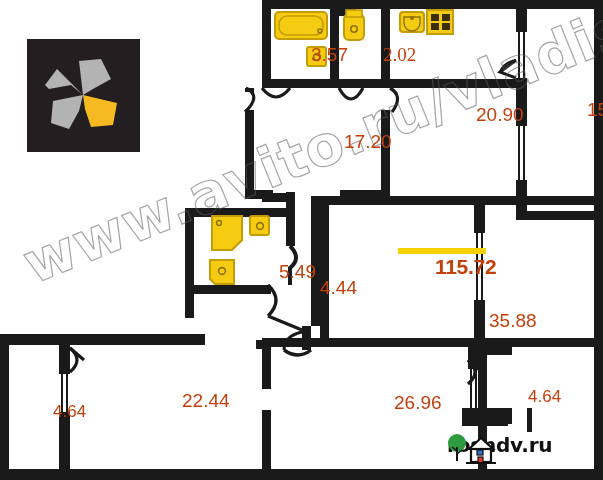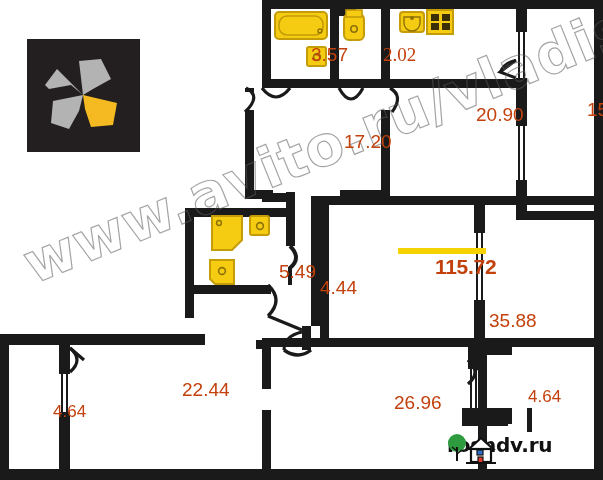--- a/index.html
+++ b/index.html
@@ -298,21 +298,21 @@
   <div class="lbl lbl-room" style="left:437px;top:105px;">20.90</div>
 
   <div class="lbl lbl-room" style="left:548px;top:100px;">15.22</div>
 
   <div class="lbl lbl-room" style="left:240px;top:262px;">5.49</div>
 
   <div class="lbl lbl-room" style="left:281px;top:278px;">4.44</div>
 
   <div class="lbl lbl-room" style="left:450px;top:311px;">35.88</div>
 
-  <div class="lbl lbl-room" style="left:143px;top:380px;text-align:center;">22.44</div>
+  <div class="lbl lbl-room" style="left:143px;top:391px;text-align:center;">22.44</div>
 
   <div class="lbl lbl-room" style="left:355px;top:393px;">26.96</div>
 
   <div class="lbl lbl-small" style="left:14px;top:403px;">4.64</div>
 
   <div class="lbl lbl-small" style="left:489px;top:388px;">4.64</div>
 
   <div class="total-wrap" style="left:396px;top:248px;">
     <div class="total-underline"></div>
     <div class="lbl lbl-total" style="position:relative;left:0;top:0;">115.72</div>

